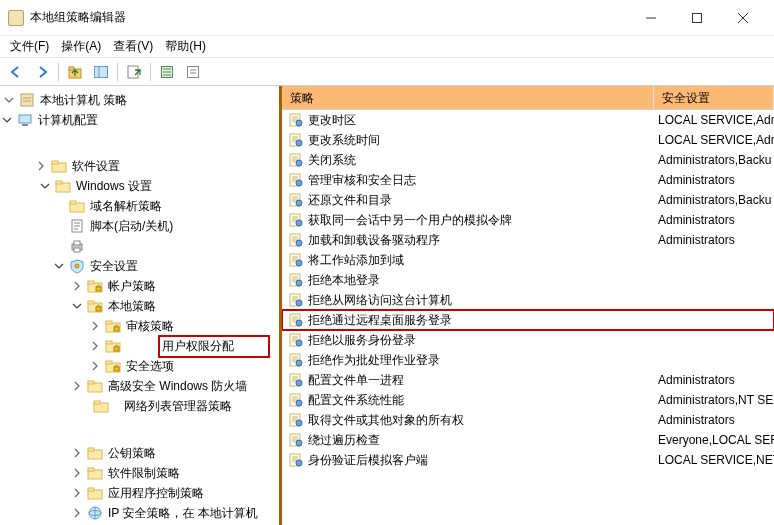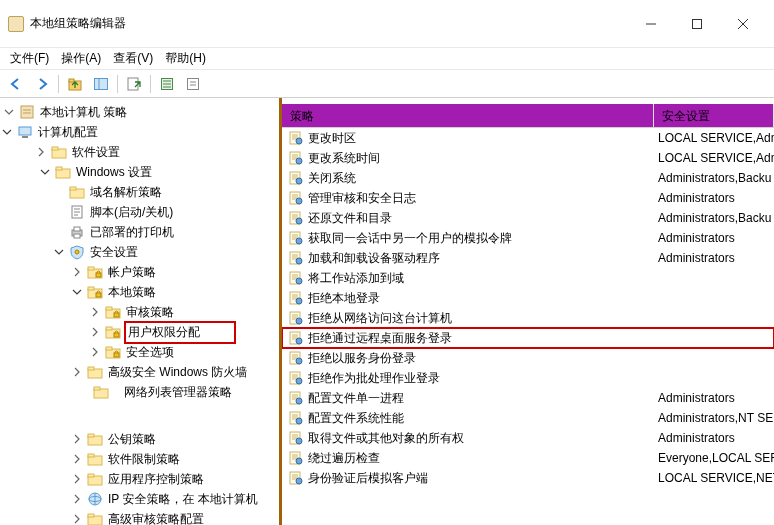--- a/index.html
+++ b/index.html
@@ -1,37 +1,37 @@
 <!DOCTYPE html>
 <html><head>
 <meta charset="utf-8">
 <style>
   * { box-sizing: border-box; margin: 0; padding: 0; }
   body { font-family: "Microsoft YaHei", "Segoe UI", sans-serif; font-size: 12px; background: #fff; width: 774px; height: 525px; overflow: hidden; }
-  .titlebar { display: flex; align-items: center; height: 48px; padding: 0 8px; border-bottom: 1px solid #e8e8e8; }
+  .titlebar { display: flex; align-items: center; height: 36px; padding: 0 8px; border-bottom: 1px solid #e8e8e8; }
   .titlebar .app-icon { width: 16px; height: 16px; margin-right: 6px; background: #f4e2b8; border: 1px solid #c0a060; border-radius: 2px; position: relative; }
   .titlebar .title { flex: 1; font-size: 12px; }
   .win-controls { display: flex; gap: 0; }
   .win-btn { width: 46px; height: 30px; display: flex; align-items: center; justify-content: center; color: #333; cursor: pointer; }
   .menubar { display: flex; height: 22px; align-items: center; padding: 0 4px; border-bottom: 1px solid #e8e8e8; }
   .menu-item { padding: 2px 6px; cursor: pointer; }
   .toolbar { display: flex; height: 28px; align-items: center; padding: 2px 4px; gap: 2px; border-bottom: 1px solid #d0d0d0; }
   .tool-btn { width: 24px; height: 22px; display: flex; align-items: center; justify-content: center; cursor: pointer; border: 1px solid transparent; }
   .tool-sep { width: 1px; height: 18px; background: #d0d0d0; margin: 0 2px; }
   svg { display: block; }
   .body { display: flex; height: calc(525px - 30px - 22px - 28px); }
   .tree-pane { width: 282px; border-right: 3px solid #a16207; overflow-y: auto; overflow-x: auto; padding: 4px 0; }
   .list-pane { flex: 1; overflow-y: auto; overflow-x: hidden; }
   .tree-row { display: flex; align-items: center; height: 20px; white-space: nowrap; cursor: pointer; }
   .twisty { width: 14px; display: flex; justify-content: center; align-items: center; color: #666; font-size: 10px; }
   .twisty.empty { visibility: hidden; }
   .node-icon { width: 16px; height: 16px; margin: 0 3px; flex-shrink: 0; }
   .tree-label { padding: 1px 2px; }
-  .highlight-box { border: 2px solid #c00; }
-  .list-header { display: flex; height: 24px; border-bottom: 1px solid #d0d0d0; background: #a21caf; position: sticky; top: 0; margin-top: 6px; }
+  .highlight-box { border: 2px solid #c00; margin-left: 34px; }
+  .list-header { display: flex; height: 24px; border-bottom: 1px solid #d0d0d0; background: #fdba74; position: sticky; top: 0; }
   .list-header .col { padding: 4px 8px; border-right: 1px solid #e0e0e0; font-size: 12px; cursor: pointer; }
   .col-policy { width: 372px; }
   .col-setting { flex: 1; }
   .list-row { display: flex; height: 20px; align-items: center; cursor: pointer; }
   .list-row.highlighted { outline: 2px solid #c00; outline-offset: -1px; }
   .list-icon { width: 16px; height: 16px; margin: 0 4px 0 6px; flex-shrink: 0; }
   .list-row .cell-policy { width: 348px; overflow: hidden; white-space: nowrap; text-overflow: clip; }
   .list-row .cell-setting { flex: 1; overflow: hidden; white-space: nowrap; text-overflow: clip; padding-left: 2px; }
 </style>
 </head>
@@ -143,21 +143,21 @@
             </svg>
           </span>
           <span class="node-icon">
             <svg width="16" height="16">
               <rect x="2" y="3" width="12" height="8" fill="#cde6f7" stroke="#5a9bd5"></rect>
               <rect x="5" y="12" width="6" height="2" fill="#888"></rect>
             </svg>
           </span>
           <span class="tree-label">计算机配置</span>
         </div>
-        <div class="tree-row" style="padding-left: 34px;">
+        <div class="tree-row" style="padding-left: 34px; margin-top: 26px;">
           <span class="twisty">
             <svg width="10" height="10">
               <path d="M3 1 L7 5 L3 9" fill="none" stroke="#666" stroke-width="1.2"></path>
             </svg>
           </span>
           <span class="node-icon">
             <svg width="16" height="16">
               <rect x="1" y="5" width="14" height="9" fill="#ffe9a8" stroke="#d8b954"></rect>
               <rect x="1" y="3" width="6" height="3" fill="#ffe9a8" stroke="#d8b954"></rect>
             </svg>
@@ -202,21 +202,20 @@
         </div>
         <div class="tree-row" style="padding-left: 52px;">
           <span class="twisty empty"></span>
           <span class="node-icon">
             <svg width="16" height="16">
               <rect x="3" y="6" width="10" height="6" fill="#d0d0d0" stroke="#888"></rect>
               <rect x="5" y="3" width="6" height="4" fill="#fff" stroke="#888"></rect>
               <rect x="5" y="10" width="6" height="4" fill="#fff" stroke="#888"></rect>
             </svg>
           </span>
-          <span class="tree-label">已部署的打印机</span>
         </div>
         <div class="tree-row" style="padding-left: 52px;">
           <span class="twisty">
             <svg width="10" height="10">
               <path d="M1 3 L5 7 L9 3" fill="none" stroke="#404040" stroke-width="1.2"></path>
             </svg>
           </span>
           <span class="node-icon">
             <svg width="16" height="16">
               <path d="M8 2 L14 4 L14 8 Q14 13 8 15 Q2 13 2 8 L2 4 Z" fill="#cde6f7" stroke="#5a9bd5"></path>

